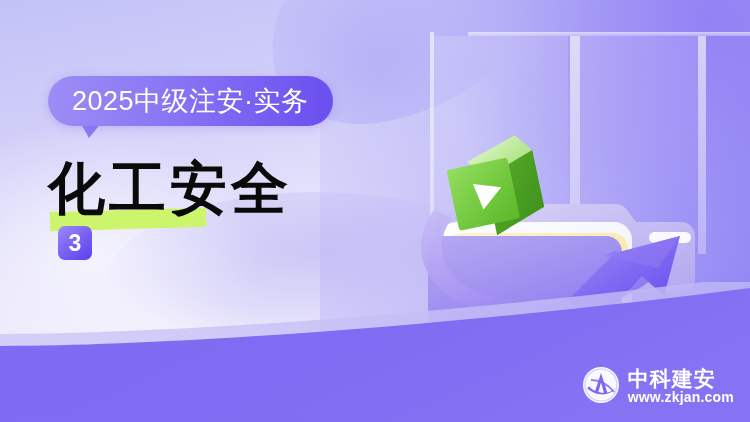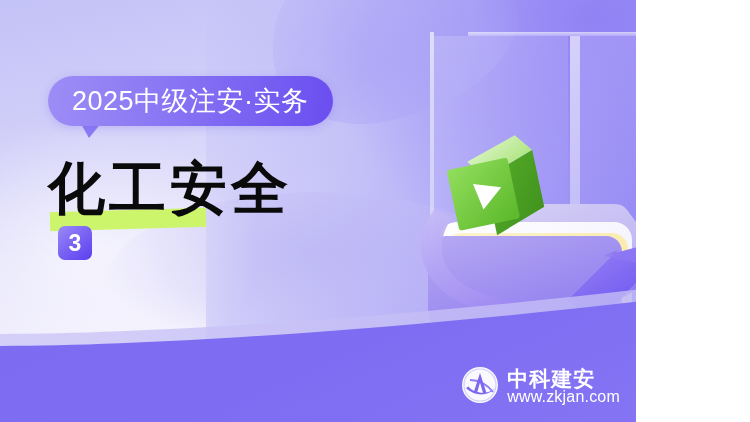--- a/index.html
+++ b/index.html
@@ -2,21 +2,21 @@
 <html><head>
 <meta charset="utf-8">
 <style>
   html, body {
     margin: 0;
     padding: 0;
     background: #ffffff;
   }
   #poster {
     position: relative;
-    width: 636px;
+    width: 750px;
     height: 422px;
     overflow: hidden;
     font-family: "Liberation Sans", "DejaVu Sans", sans-serif;
     background: linear-gradient(168deg, #c3c2f7 0%, #cfcdf8 22%, #e6e4fb 48%, #f2f0fd 66%, #efedfc 100%);
   }
 
   
   .bg-right-wash {
     position: absolute;
     right: 0; top: 0;
@@ -153,22 +153,22 @@
   .brand-texts { display: flex; flex-direction: column; gap: 1px; }
   .brand-name {
     color: #ffffff;
     font-size: 21px;
     font-weight: 700;
     letter-spacing: 1px;
     line-height: 22px;
   }
   .brand-url {
     color: #ffffff;
-    font-size: 16px;
-    font-weight: 400;
+    font-size: 14px;
+    font-weight: 700;
     letter-spacing: .2px;
     line-height: 12px;
     text-align: right;
   }
 </style>
 </head>
 <body>
 
 <div id="poster">
 

